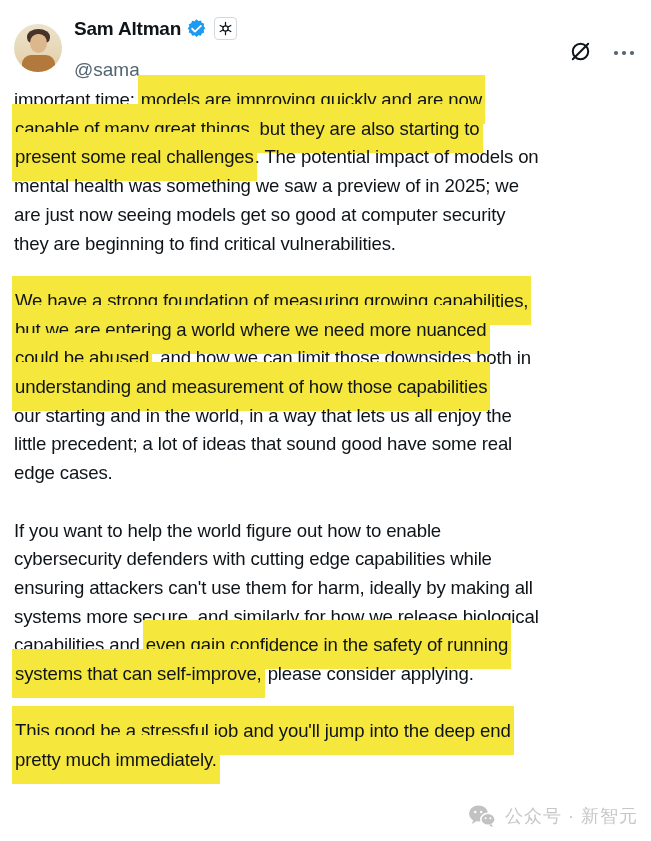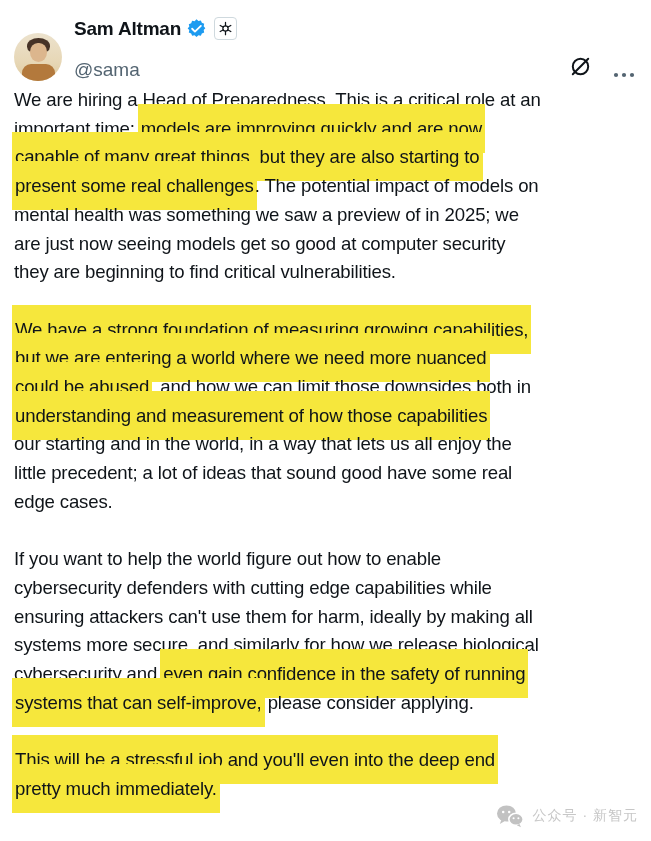--- a/index.html
+++ b/index.html
@@ -7,21 +7,21 @@
   html,body { width:651px; height:841px; }
   body {
     background:#ffffff;
     font-family:"Liberation Sans","DejaVu Sans",sans-serif;
     color:var(--text);
     position:relative;
     overflow:hidden;
   }
   .header {
     position:absolute; top:15px; left:14px; right:14px;
-    display:flex; align-items:flex-end;
+    display:flex; align-items:center;
   }
   .avatar {
     width:48px; height:48px; border-radius:50%;
     background:linear-gradient(180deg,#ece2cd 0%,#e7d7b6 60%,#dfca9f 100%);
     overflow:hidden; position:relative; flex:0 0 auto; cursor:pointer;
   }
   .av-hair { position:absolute; top:5px; left:13px; width:23px; height:16px;
     background:#463226; border-radius:50% 50% 46% 46%; }
   .av-face { position:absolute; top:10px; left:16px; width:17px; height:19px;
     background:#dcb68d; border-radius:46% 46% 50% 50%; }
@@ -47,21 +47,21 @@
     position:absolute; top:86px; left:14px; right:14px;
     font-size:18.6px; line-height:28.7px; letter-spacing:-0.15px;
   }
   .para { margin-bottom:28.7px; }
   .para:last-child { margin-bottom:0; }
   .line { white-space:pre; }
   .hl { background:var(--hl); padding:14px 3px; margin:0 -2px; }
   .watermark {
     position:absolute; right:13px; bottom:13px;
     display:flex; align-items:center; gap:9px;
-    color:var(--wm); font-size:14px; letter-spacing:1px;
+    color:var(--wm); font-size:18px; letter-spacing:1px;
   }
   .watermark svg { width:28px; height:24px; display:block; }
 </style>
 </head>
 <body>
 
 <div class="header">
   <div class="avatar">
     <div class="av-hair"></div>
     <div class="av-face"></div>
@@ -96,21 +96,20 @@
     <svg viewBox="0 0 22 8">
       <circle cx="3" cy="4" r="2.1" fill="#536471"></circle>
       <circle cx="11" cy="4" r="2.1" fill="#536471"></circle>
       <circle cx="19" cy="4" r="2.1" fill="#536471"></circle>
     </svg>
   </div>
 </div>
 
 <div class="content">
     <div class="para">
-      <div class="line"><span>We are hiring a Head of Preparedness. This is a critical role at an</span></div>
       <div class="line"><span>important time; </span><span class="hl">models are improving quickly and are now</span></div>
       <div class="line"><span class="hl">capable of many great things, but they are also starting to</span></div>
       <div class="line"><span class="hl">present some real challenges</span><span>. The potential impact of models on</span></div>
       <div class="line"><span>mental health was something we saw a preview of in 2025; we</span></div>
       <div class="line"><span>are just now seeing models get so good at computer security</span></div>
       <div class="line"><span>they are beginning to find critical vulnerabilities.</span></div>
     </div>
     <div class="para">
       <div class="line"><span class="hl">We have a strong foundation of measuring growing capabilities,</span></div>
       <div class="line"><span class="hl">but we are entering a world where we need more nuanced</span></div>
@@ -118,25 +117,25 @@
       <div class="line"><span class="hl">understanding and measurement of how those capabilities</span></div>
       <div class="line"><span>our starting and in the world, in a way that lets us all enjoy the</span></div>
       <div class="line"><span>little precedent; a lot of ideas that sound good have some real</span></div>
       <div class="line"><span>edge cases.</span></div>
     </div>
     <div class="para">
       <div class="line"><span>If you want to help the world figure out how to enable</span></div>
       <div class="line"><span>cybersecurity defenders with cutting edge capabilities while</span></div>
       <div class="line"><span>ensuring attackers can't use them for harm, ideally by making all</span></div>
       <div class="line"><span>systems more secure, and similarly for how we release biological</span></div>
-      <div class="line"><span>cybersecurity and </span><span class="hl">even gain confidence in the safety of running</span></div>
+      <div class="line"><span>capabilities and </span><span class="hl">even gain confidence in the safety of running</span></div>
       <div class="line"><span class="hl">systems that can self-improve,</span><span> please consider applying.</span></div>
     </div>
     <div class="para">
-      <div class="line"><span class="hl">This will be a stressful job and you'll even into the deep end</span></div>
+      <div class="line"><span class="hl">This good be a stressful job and you'll jump into the deep end</span></div>
       <div class="line"><span class="hl">pretty much immediately.</span></div>
     </div>
   </div>
 
 <div class="watermark">
   <svg viewBox="0 0 28 24">
     <ellipse cx="10.5" cy="9.5" rx="9.5" ry="8" fill="#c2c2c2"></ellipse>
     <path d="M5.5 15.5 L3.8 20 L8.5 17.2 Z" fill="#c2c2c2"></path>
     <circle cx="7.2" cy="8" r="1.25" fill="#ffffff"></circle>
     <circle cx="13.2" cy="8" r="1.25" fill="#ffffff"></circle>

